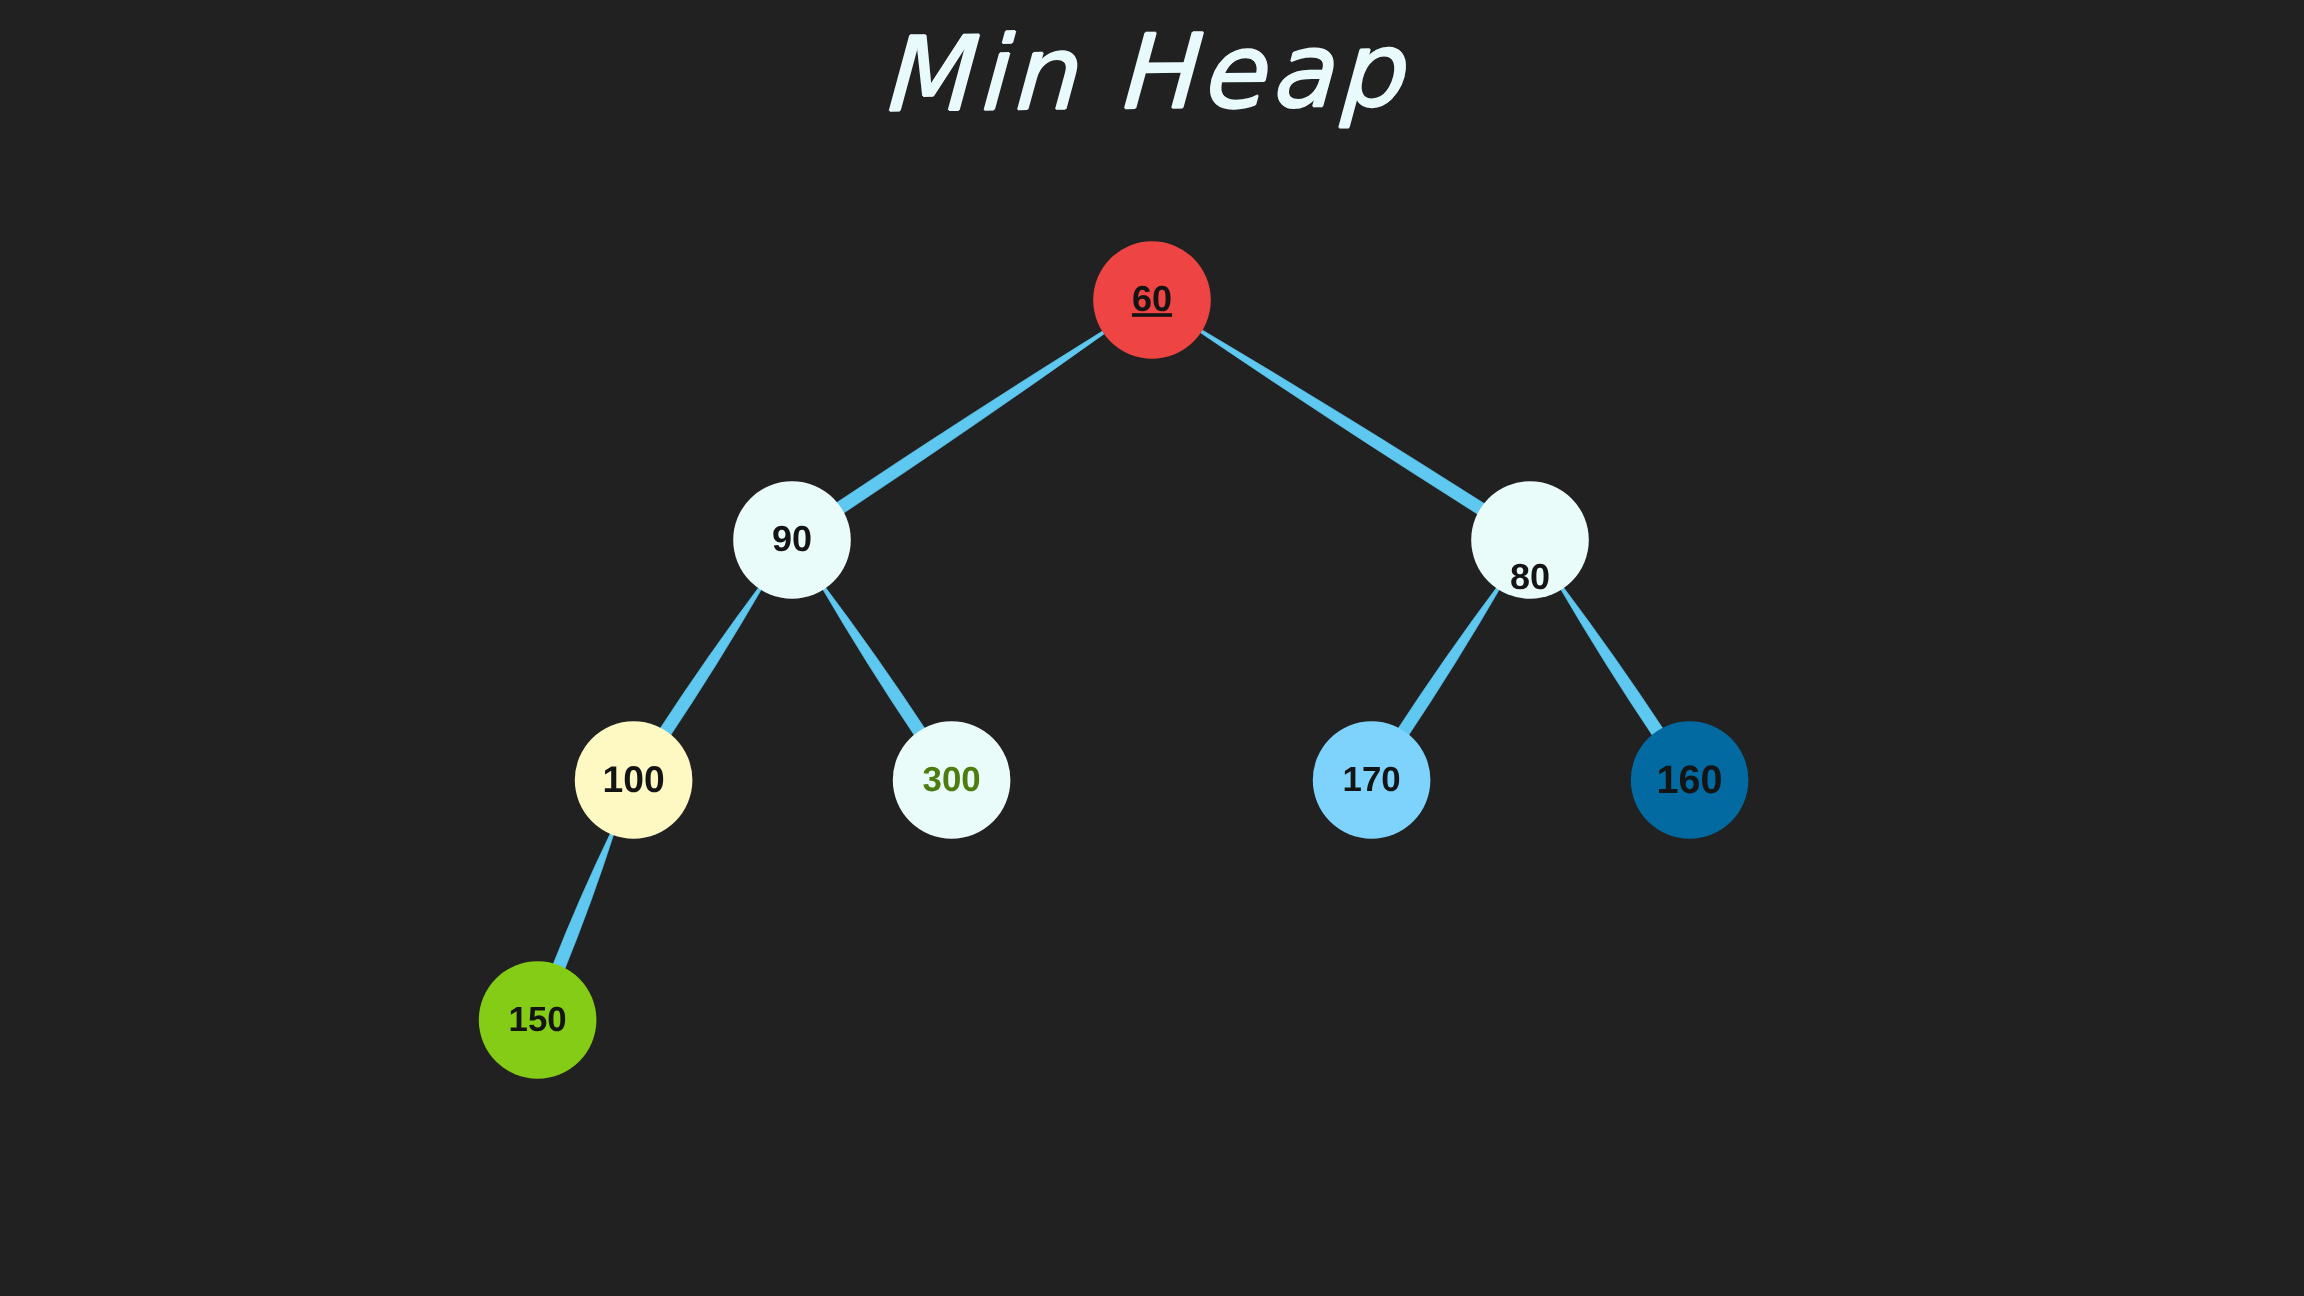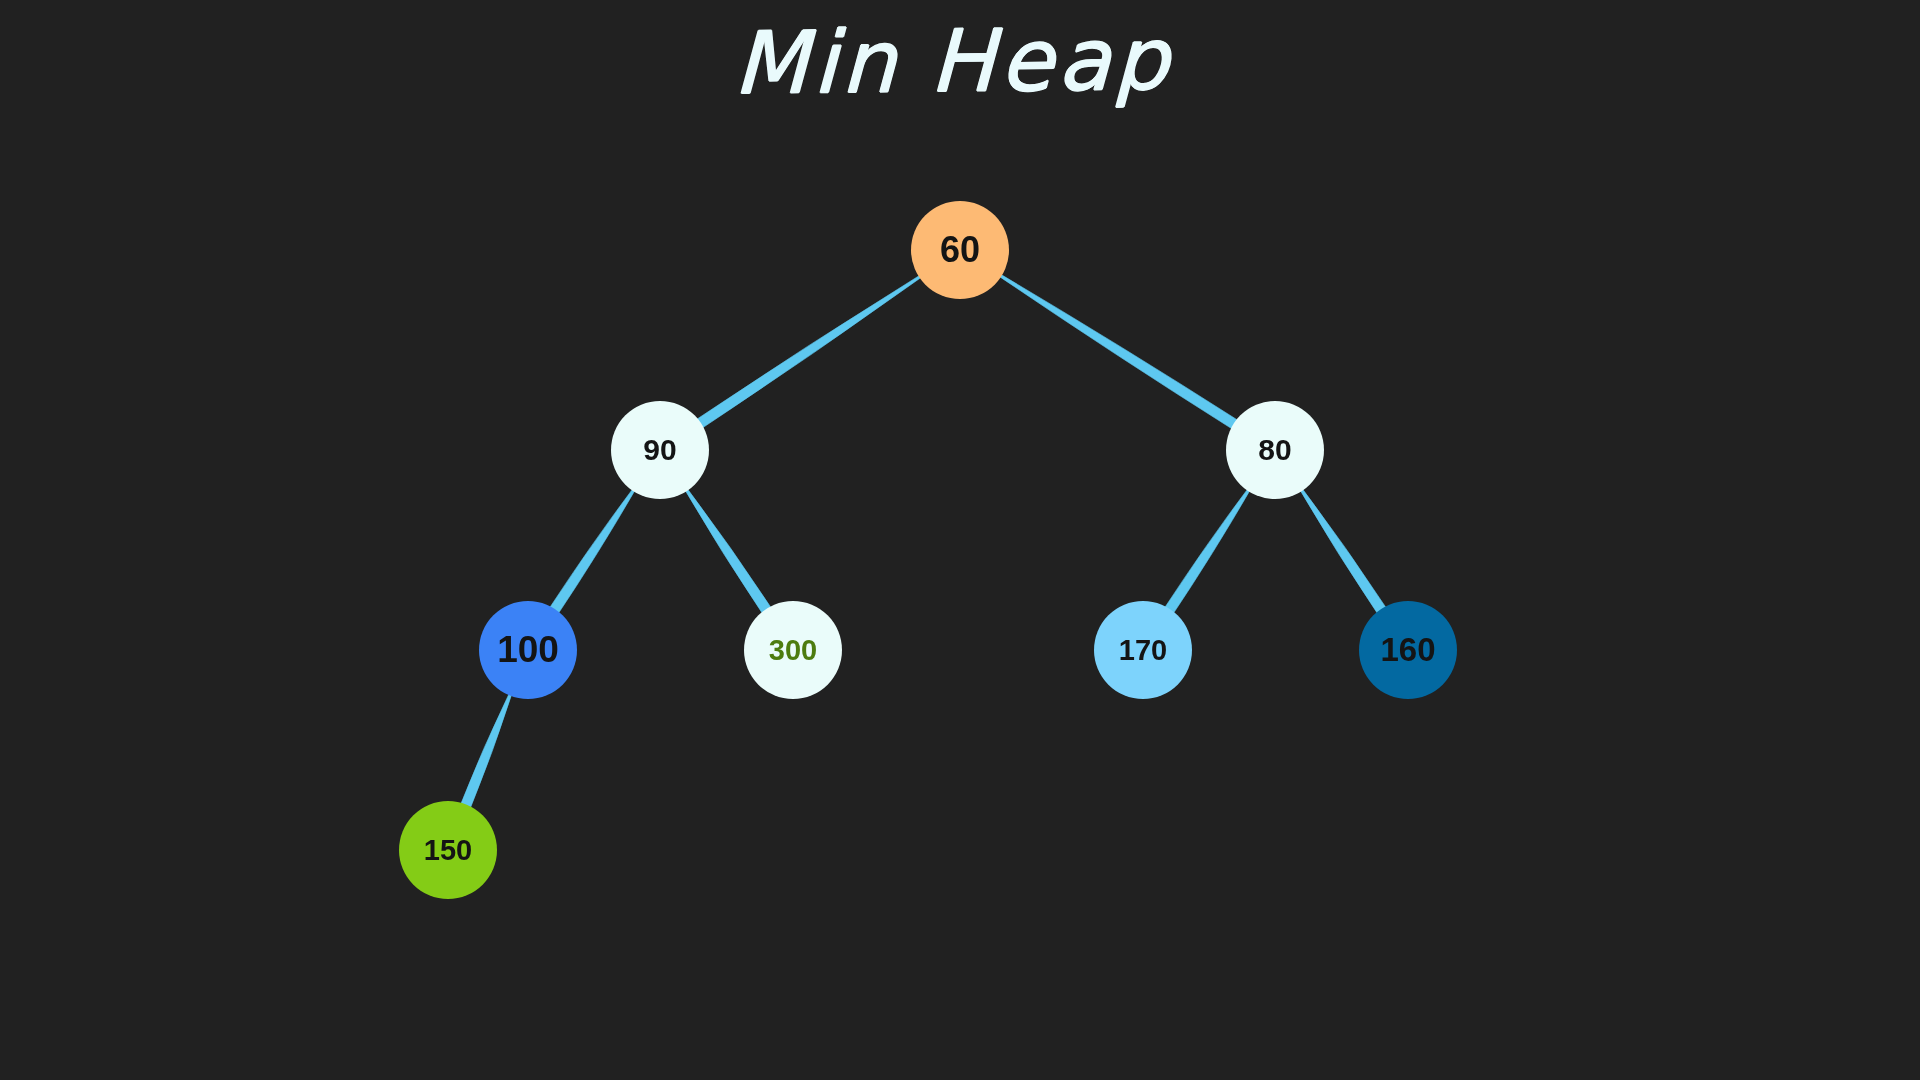--- a/index.html
+++ b/index.html
@@ -68,30 +68,30 @@
       <path d="M 921.8920965193267 273.9630484769299 Q 806.8936789011387 345.34051835170806 694.5578222248317 420.7118296393079 L 700.3267042655742 429.3651527004215 Q 813.1063210988613 354.65948164829194 923.2233769902673 275.9599691833407 Z" fill="#5ec8f0" stroke="#5ec8f0" stroke-width="0.6" stroke-linejoin="round"></path>
       <path d="M 997.3463669221528 275.1334215282346 Q 1114.4983544346744 354.72759176538773 1234.2231810031894 430.26954048935136 L 1239.7976656245082 421.48972721077416 Q 1120.5016455653256 345.27240823461227 998.6327864501495 273.1073107716399 Z" fill="#5ec8f0" stroke="#5ec8f0" stroke-width="0.6" stroke-linejoin="round"></path>
       <path d="M 634.2105693372428 486.89641264528075 Q 589.3261873232543 546.9152836333478 548.4479304607622 609.5781972214025 L 557.1278682890041 615.3069561880421 Q 598.6738126767457 553.0847163666522 636.2136319129909 488.21843394527457 Z" fill="#5ec8f0" stroke="#5ec8f0" stroke-width="0.6" stroke-linejoin="round"></path>
       <path d="M 683.9190280224975 488.13554901216156 Q 721.836934484735 553.1009385676512 763.751754245771 615.4083807794399 L 772.4117330598347 609.6494948680876 Q 731.163065515265 546.8990614323488 685.9174846718968 486.8065753403111 Z" fill="#5ec8f0" stroke="#5ec8f0" stroke-width="0.6" stroke-linejoin="round"></path>
       <path d="M 1249.2105693372428 486.89641264528075 Q 1204.3261873232543 546.9152836333478 1163.447930460762 609.5781972214025 L 1172.1278682890043 615.3069561880421 Q 1213.6738126767457 553.0847163666522 1251.2136319129909 488.21843394527457 Z" fill="#5ec8f0" stroke="#5ec8f0" stroke-width="0.6" stroke-linejoin="round"></path>
       <path d="M 1298.9190280224975 488.13554901216156 Q 1336.8369344847351 553.1009385676512 1378.751754245771 615.4083807794399 L 1387.4117330598344 609.6494948680876 Q 1346.1630655152649 546.8990614323488 1300.917484671897 486.8065753403111 Z" fill="#5ec8f0" stroke="#5ec8f0" stroke-width="0.6" stroke-linejoin="round"></path>
       <path d="M 510.173247535003 691.3357822782117 Q 482.80053053104257 747.920212212417 459.88450164333136 806.2873173931221 L 469.540659228538 810.1497804272046 Q 493.19946946895743 752.079787787583 512.4015915931276 692.2271199014616 Z" fill="#5ec8f0" stroke="#5ec8f0" stroke-width="0.6" stroke-linejoin="round"></path>
     </svg>
 
   <div id="nodes-layer">
-      <div class="node" style="left: 911px; top: 201px; width: 98px; height: 98px; background: #fdba74; color: rgb(20, 20, 20); font-size: 36px;">
+      <div class="node" style="left: 911px; top: 201px; width: 98px; height: 98px; background: #ef4444; color: rgb(20, 20, 20); font-size: 30px; text-decoration: underline;">
         <span class="node-label">60</span>
       </div>
       <div class="node" style="left: 611px; top: 401px; width: 98px; height: 98px; background: rgb(234, 252, 250); color: rgb(20, 20, 20); font-size: 30px; text-align: right;">
         <span class="node-label">90</span>
       </div>
-      <div class="node" style="left: 1226px; top: 401px; width: 98px; height: 98px; background: rgb(234, 252, 250); color: rgb(20, 20, 20); font-size: 30px;">
+      <div class="node" style="left: 1226px; top: 401px; width: 98px; height: 98px; background: rgb(234, 252, 250); color: rgb(20, 20, 20); font-size: 30px; align-items: flex-end;">
         <span class="node-label">80</span>
       </div>
-      <div class="node" style="left: 479px; top: 601px; width: 98px; height: 98px; background: #3b82f6; color: rgb(20, 20, 20); font-size: 37px;">
+      <div class="node" style="left: 479px; top: 601px; width: 98px; height: 98px; background: #fef9c3; color: rgb(20, 20, 20); font-size: 31px;">
         <span class="node-label">100</span>
       </div>
       <div class="node" style="left: 744px; top: 601px; width: 98px; height: 98px; background: rgb(234, 252, 250); color: #4d7c0f; font-size: 29px;">
         <span class="node-label">300</span>
       </div>
       <div class="node" style="left: 1094px; top: 601px; width: 98px; height: 98px; background: #7dd3fc; color: rgb(20, 20, 20); font-size: 29px;">
         <span class="node-label">170</span>
       </div>
       <div class="node" style="left: 1359px; top: 601px; width: 98px; height: 98px; background: #0369a1; color: rgb(20, 20, 20); font-size: 33px;">
         <span class="node-label">160</span>

